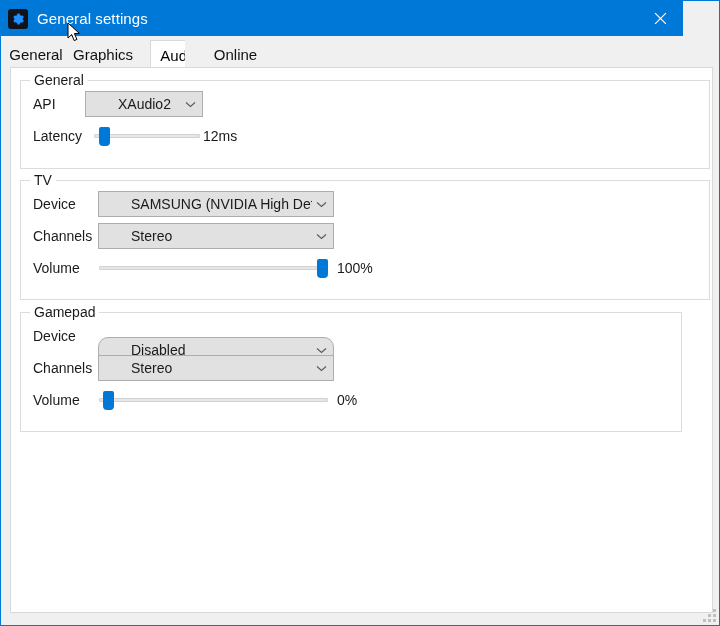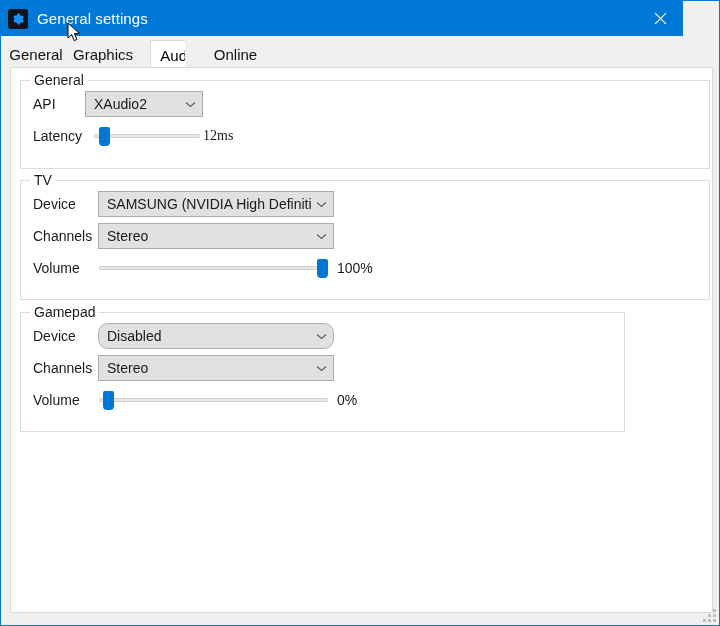--- a/index.html
+++ b/index.html
@@ -111,20 +111,21 @@
     border: 1px solid #adadad;
     display: flex; align-items: center;
     padding: 0 6px 0 8px;
     font-size: 14px;
     color: #1a1a1a;
   }
   .combo .combo-text {
     flex: 1 1 auto;
     overflow: hidden;
     white-space: nowrap;
+    margin-left: 24px;
   }
   .combo .chev {
     flex: 0 0 auto;
     margin-left: 4px;
     color: #555a5e;
     display: flex; align-items: center;
   }
 
   
   .slider {
@@ -223,21 +224,21 @@
               <path d="M1 1.5 L5.5 5.5 L10 1.5" fill="none" stroke="#555a5e" stroke-width="1.1"></path>
             </svg>
         </span>
       </div>
 
       <div class="row-label" style="left:12px; top:47px;">Latency</div>
       <div class="slider" style="left:73px; top:43px; width:106px;">
         <div class="track"></div>
         <div class="thumb" style="left:5px;"></div>
       </div>
-      <div class="slider-value" style="left:182px; top:47px;font-family:Liberation Serif, serif;">12ms</div>
+      <div class="slider-value" style="left:182px; top:47px;">12ms</div>
     </div>
 
     <div class="groupbox" style="left:9px; top:112px; width:690px; height:120px;">
       <div class="group-label">TV</div>
 
       <div class="row-label" style="left:12px; top:15px;">Device</div>
       <div class="combo" style="left:77px; top:10px; width:236px;">
         <span class="combo-text">SAMSUNG (NVIDIA High Definitic</span>
         <span class="chev">
           <svg width="11" height="7" viewBox="0 0 11 7" aria-hidden="true">
@@ -257,25 +258,25 @@
       </div>
 
       <div class="row-label" style="left:12px; top:79px;">Volume</div>
       <div class="slider" style="left:78px; top:75px; width:229px;">
         <div class="track"></div>
         <div class="thumb" style="left:218px;"></div>
       </div>
       <div class="slider-value" style="left:316px; top:79px;">100%</div>
     </div>
 
-    <div class="groupbox" style="left:9px; top:244px; width:605px; height:120px;padding-left:20px;">
+    <div class="groupbox" style="left:9px; top:244px; width:662px; height:120px;padding-left:20px;">
       <div class="group-label">Gamepad</div>
 
       <div class="row-label" style="left:12px; top:15px;">Device</div>
-      <div class="combo" style="left:77px; top:10px; width:236px;border-radius:10px;">
+      <div class="combo" style="left:77px; top:24px; width:236px;border-radius:10px;">
         <span class="combo-text">Disabled</span>
         <span class="chev">
           <svg width="11" height="7" viewBox="0 0 11 7" aria-hidden="true">
               <path d="M1 1.5 L5.5 5.5 L10 1.5" fill="none" stroke="#555a5e" stroke-width="1.1"></path>
             </svg>
         </span>
       </div>
 
       <div class="row-label" style="left:12px; top:47px;">Channels</div>
       <div class="combo" style="left:77px; top:42px; width:236px;">

